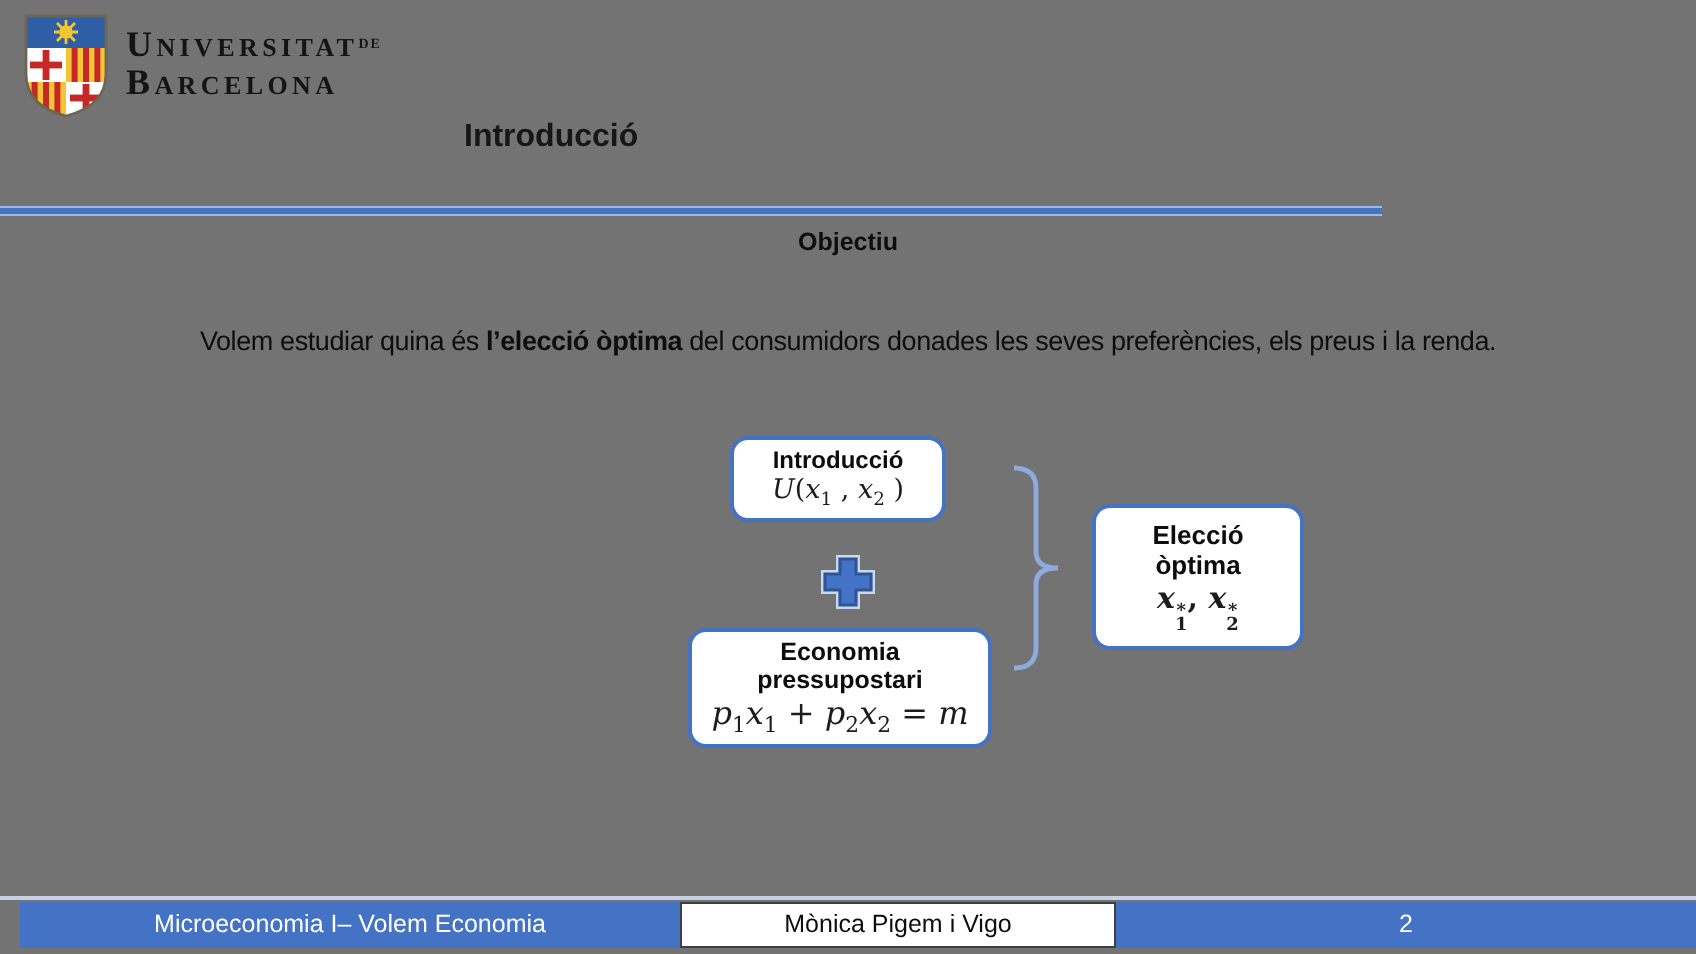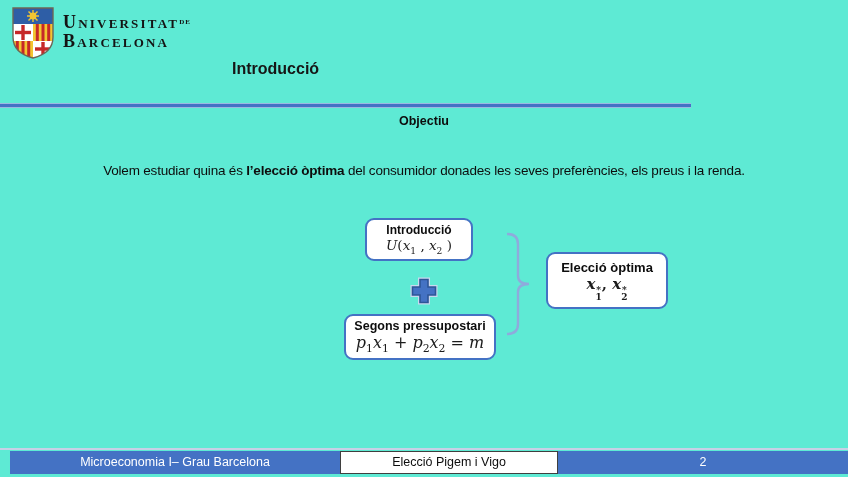--- a/index.html
+++ b/index.html
@@ -1,18 +1,18 @@
 <!DOCTYPE html>
 <html><head>
 <meta charset="utf-8">
 <style>
   html,body{margin:0;padding:0;background:#e9e9e9;}
   .slide{
     position:relative;width:848px;height:477px;margin:0 auto;
-    background:#5eead4;overflow:hidden;
+    background:#737373;overflow:hidden;
     font-family:"Liberation Sans",sans-serif;color:#1a1a1a;
   }
   
   .logo{position:absolute;left:10px;top:7px;display:flex;gap:7px;}
   .logo-shield{width:46px;height:52px;display:block;}
   .logo-text{margin-top:6px;font-family:"Liberation Serif",serif;color:#141414;line-height:1.05;}
   .logo-line1{font-size:18px;font-variant:small-caps;letter-spacing:2.2px;font-weight:600;}
   .logo-de{font-size:10px;font-variant:small-caps;letter-spacing:1px;vertical-align:4px;font-weight:600;}
   .logo-line2{font-size:18px;font-variant:small-caps;letter-spacing:2.2px;font-weight:600;}
   
@@ -28,21 +28,21 @@
   .dbox{position:absolute;box-sizing:border-box;background:#fff;border:2px solid #4472C4;
         border-radius:9px;text-align:center;padding:3px 6px;}
   .dbox .dtitle{font-weight:700;color:#0d0d0d;}
   .dbox .dformula{font-family:"DejaVu Serif",serif;color:#1c1c1c;}
   .box-pref{left:365px;top:218px;width:108px;}
   .box-pref .dtitle{font-size:12px;}
   .box-pref .dformula{font-size:13.5px;}
   .box-budget{left:344px;top:314px;width:152px;}
   .box-budget .dtitle{font-size:12.5px;}
   .box-budget .dformula{font-size:16px;}
-  .box-opt{left:546px;top:252px;width:122px;padding:6px 6px;}
+  .box-opt{left:546px;top:252px;width:106px;padding:6px 6px;}
   .box-opt .dtitle{font-size:13px;}
   .box-opt .dformula{font-size:15px;font-weight:700;}
   .plus{position:absolute;left:409px;top:276px;}
   .brace{position:absolute;left:504px;top:231px;}
   .ss{display:inline-flex;flex-direction:column;align-items:center;vertical-align:-0.45em;
       line-height:0.78;font-size:0.6em;}
   .ss span{display:block;}
   sub{font-size:0.68em;}
   
   .conclusion{position:absolute;left:0;top:394px;width:848px;text-align:center;
@@ -97,51 +97,51 @@
     <div class="logo-text">
       <div class="logo-line1"><span>Universitat</span><span class="logo-de">de</span></div>
       <div class="logo-line2">Barcelona</div>
     </div>
   </div>
 
   <div class="title">Introducció</div>
   <div class="rule"></div>
   <div class="objectiu">Objectiu</div>
 
-  <p class="intro"><span>Volem estudiar quina és </span><b>l’elecció òptima</b><span> del consumidor donades les seves preferències, els preus i la renda.</span></p>
+  <p class="intro"><span>Volem estudiar quina és </span><b>l’elecció òptima</b><span> del consumidors donades les seves preferències, els preus i la renda.</span></p>
 
   <div class="dbox box-pref">
     <div class="dtitle">Introducció</div>
     <div class="dformula"><i>U</i>(<i>x</i><sub>1</sub> , <i>x</i><sub>2</sub> )</div>
   </div>
 
   <svg class="plus" width="30" height="30" viewBox="0 0 30 30" xmlns="http://www.w3.org/2000/svg">
     <polygon points="11,3.5 19,3.5 19,11 26.5,11 26.5,19 19,19 19,26.5 11,26.5 11,19 3.5,19 3.5,11 11,11" fill="#4472C4" stroke="#c9d8ef" stroke-width="4"></polygon>
     <polygon points="11,3.5 19,3.5 19,11 26.5,11 26.5,19 19,19 19,26.5 11,26.5 11,19 3.5,19 3.5,11 11,11" fill="#4472C4" stroke="#2E5597" stroke-width="1.6"></polygon>
   </svg>
 
   <div class="dbox box-budget">
-    <div class="dtitle">Segons pressupostari</div>
+    <div class="dtitle">Economia pressupostari</div>
     <div class="dformula"><i>p</i><sub>1</sub><i>x</i><sub>1</sub> + <i>p</i><sub>2</sub><i>x</i><sub>2</sub> = <i>m</i></div>
   </div>
 
   <svg class="brace" width="28" height="106" viewBox="0 0 28 106" xmlns="http://www.w3.org/2000/svg">
     <path d="M3,3 Q14,3 14,13 L14,45 Q14,53 25,53 Q14,53 14,61 L14,93 Q14,103 3,103" fill="none" stroke="#8FAADC" stroke-width="2.4"></path>
   </svg>
 
   <div class="dbox box-opt">
     <div class="dtitle">Elecció òptima</div>
     <div class="dformula"><i>x</i><span class="ss">
           <span>*</span>
           <span>1</span>
         </span>, <i>x</i><span class="ss">
           <span>*</span>
           <span>2</span>
         </span></div>
   </div>
 
 
   <div class="footer-line"></div>
-  <div class="fseg fseg-left">Microeconomia I– Grau Barcelona</div>
-  <div class="fseg fseg-mid">Elecció Pigem i Vigo</div>
+  <div class="fseg fseg-left">Microeconomia I– Volem Economia</div>
+  <div class="fseg fseg-mid">Mònica Pigem i Vigo</div>
   <div class="fseg fseg-right">2</div>
 
 </div>
 
 </body></html>

